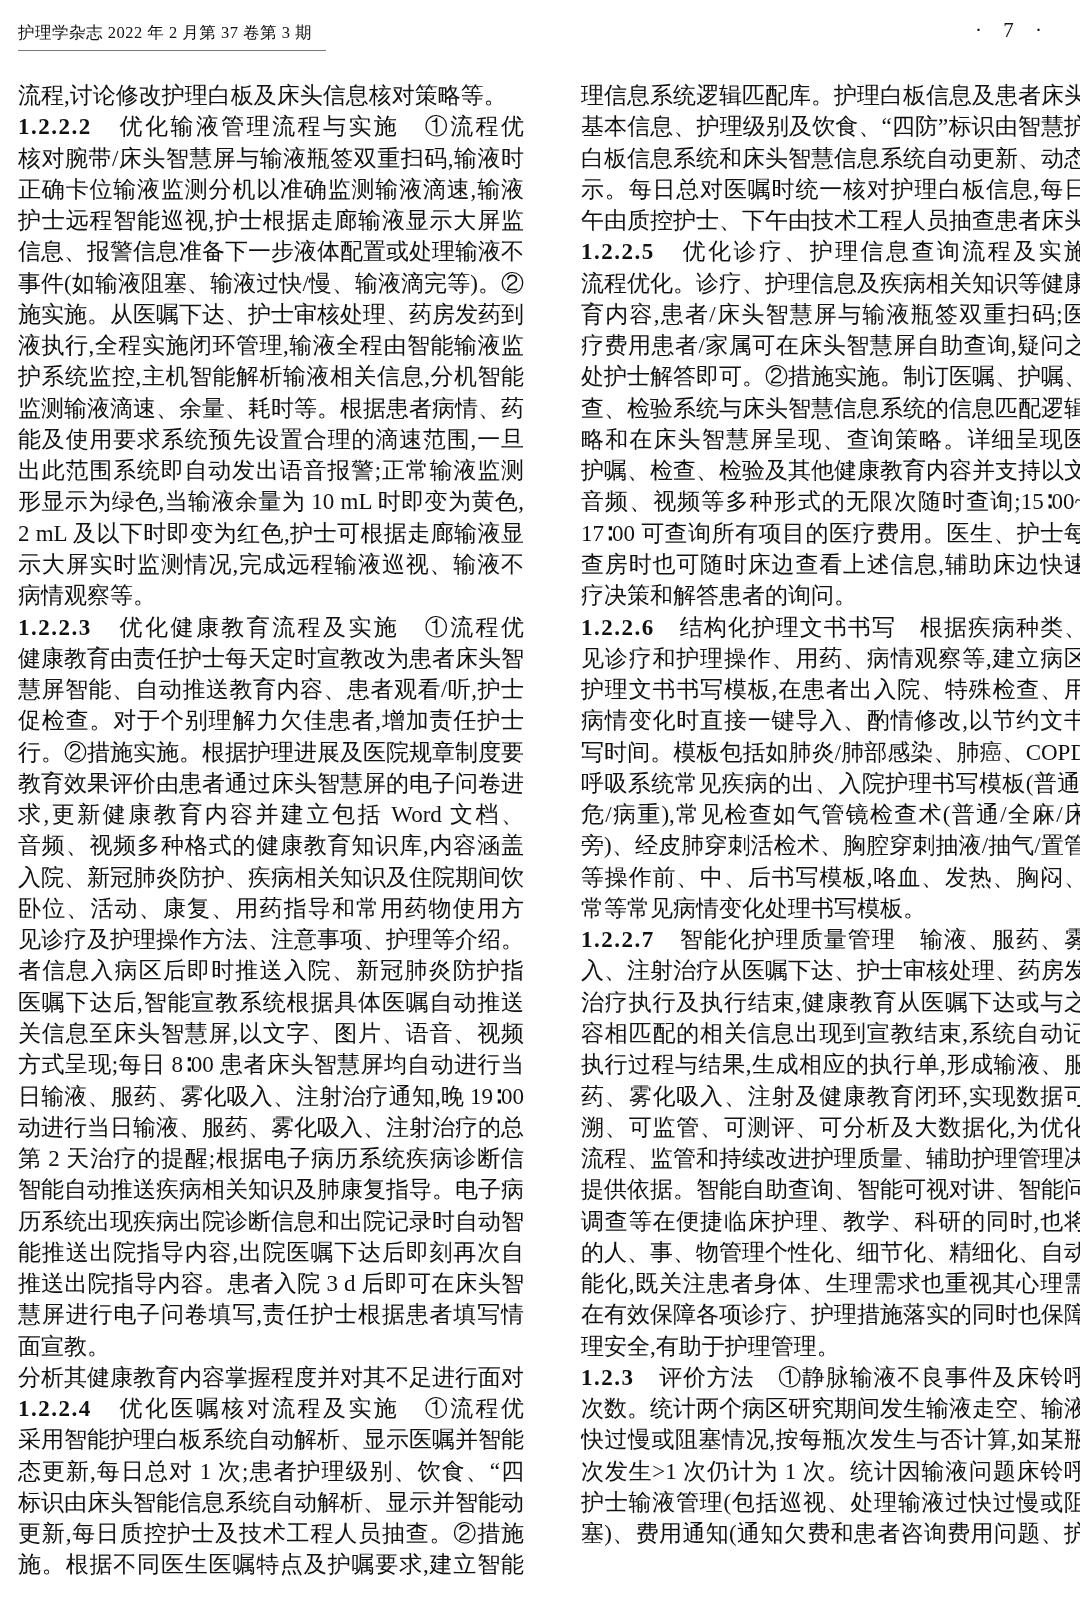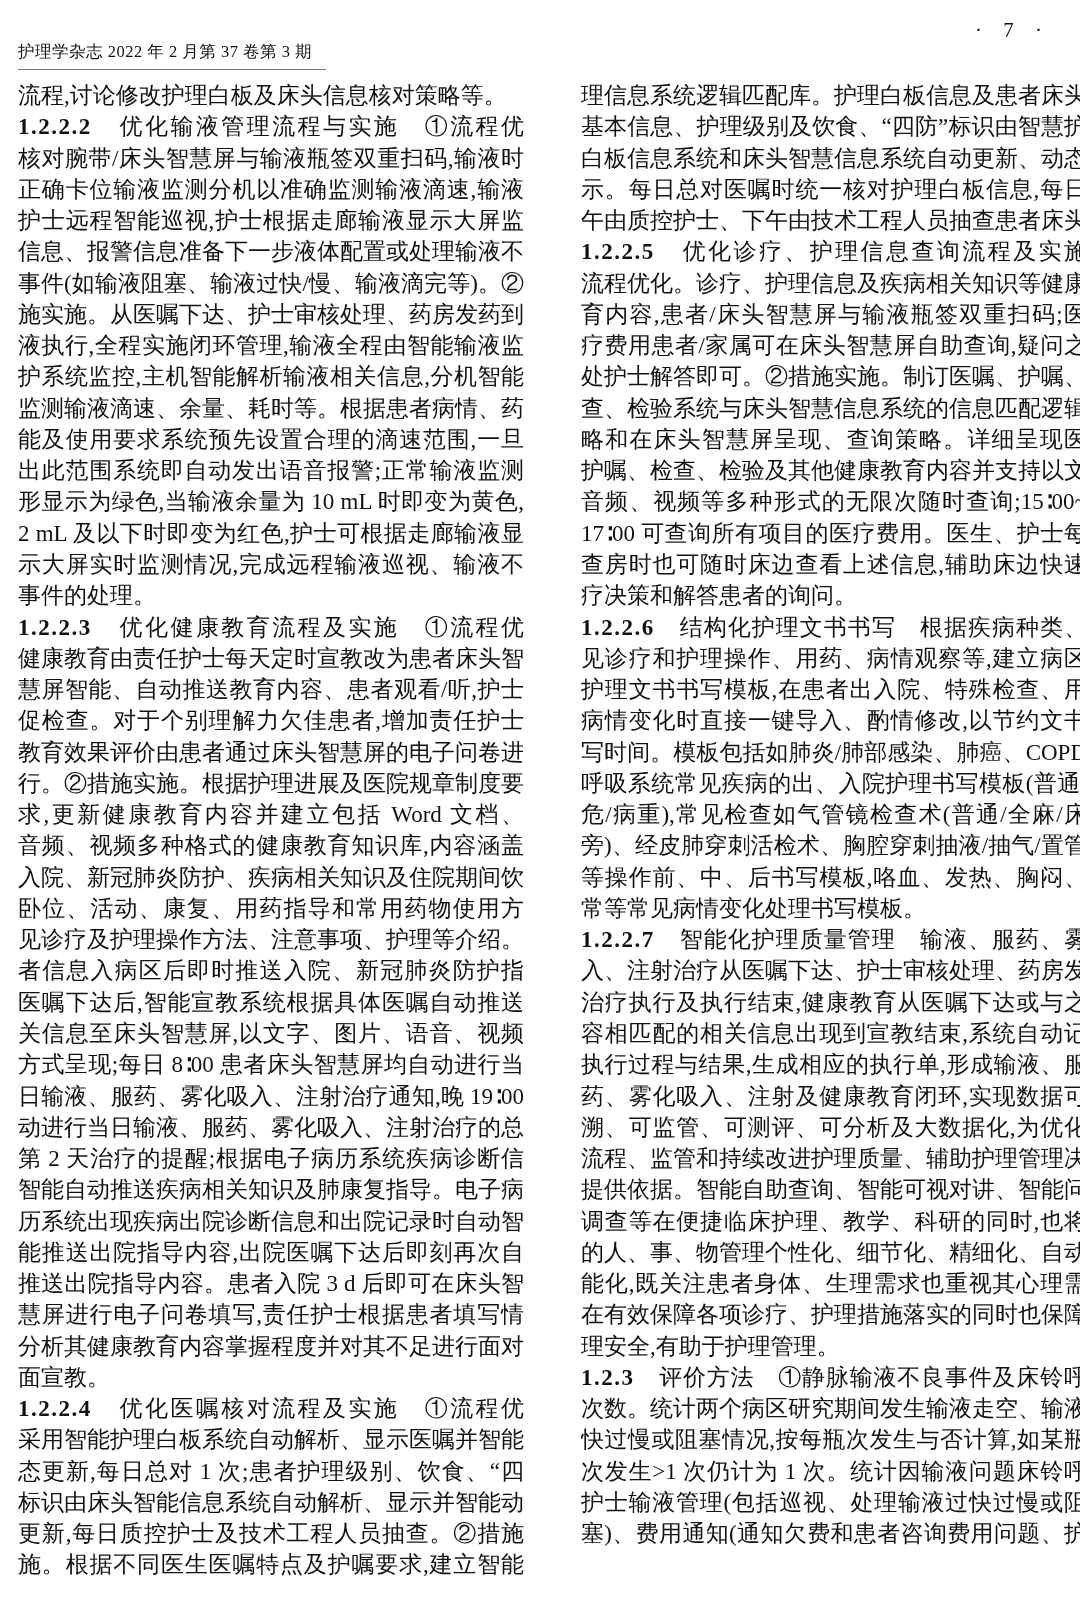--- a/index.html
+++ b/index.html
@@ -8,21 +8,20 @@
     font-family:"Liberation Serif","DejaVu Serif",serif;color:#111;
     overflow:hidden;
   }
   .page{position:absolute;inset:0;}
   
   .running-title{
     position:absolute;left:18px;top:22px;
     font-size:16.5px;letter-spacing:.5px;
     padding:0 14px 6px 0;border-bottom:1.5px solid #777;
     white-space:nowrap;
-    margin-top:19px;
   }
   .page-num{
     position:absolute;right:36px;top:18px;
     font-size:21px;word-spacing:12px;letter-spacing:2px;
     white-space:nowrap;
   }
   
   .col{position:absolute;top:80px;width:506px;}
   .col-left{left:18px;}
   .col-right{left:557px;margin-left:24px;}
@@ -51,46 +50,46 @@
       <div class="line">事件(如输液阻塞、输液过快/慢、输液滴完等)。②措</div>
       <div class="line">施实施。从医嘱下达、护士审核处理、药房发药到输</div>
       <div class="line">液执行,全程实施闭环管理,输液全程由智能输液监</div>
       <div class="line">护系统监控,主机智能解析输液相关信息,分机智能</div>
       <div class="line">监测输液滴速、余量、耗时等。根据患者病情、药物性</div>
       <div class="line">能及使用要求系统预先设置合理的滴速范围,一旦超</div>
       <div class="line">出此范围系统即自动发出语音报警;正常输液监测图</div>
       <div class="line">形显示为绿色,当输液余量为 10 mL 时即变为黄色,</div>
       <div class="line">2 mL 及以下时即变为红色,护士可根据走廊输液显</div>
       <div class="line">示大屏实时监测情况,完成远程输液巡视、输液不良</div>
-      <div class="line e">事件的处理。</div>
+      <div class="line e">病情观察等。</div>
       <div class="line"><b>1.2.2.3</b>　优化健康教育流程及实施　①流程优化。</div>
       <div class="line">健康教育由责任护士每天定时宣教改为患者床头智</div>
       <div class="line">慧屏智能、自动推送教育内容、患者观看/听,护士督</div>
       <div class="line">促检查。对于个别理解力欠佳患者,增加责任护士床</div>
+      <div class="line">行。②措施实施。根据护理进展及医院规章制度要</div>
       <div class="line">教育效果评价由患者通过床头智慧屏的电子问卷进</div>
-      <div class="line">行。②措施实施。根据护理进展及医院规章制度要</div>
       <div class="line">求,更新健康教育内容并建立包括 Word 文档、PPT、</div>
       <div class="line">音频、视频多种格式的健康教育知识库,内容涵盖出</div>
       <div class="line">入院、新冠肺炎防护、疾病相关知识及住院期间饮食、</div>
       <div class="line">卧位、活动、康复、用药指导和常用药物使用方法、常</div>
       <div class="line">见诊疗及护理操作方法、注意事项、护理等介绍。患</div>
       <div class="line">者信息入病区后即时推送入院、新冠肺炎防护指导;</div>
       <div class="line">医嘱下达后,智能宣教系统根据具体医嘱自动推送相</div>
       <div class="line">关信息至床头智慧屏,以文字、图片、语音、视频多种</div>
       <div class="line">方式呈现;每日 8∶00 患者床头智慧屏均自动进行当</div>
       <div class="line">日输液、服药、雾化吸入、注射治疗通知,晚 19∶00 自</div>
       <div class="line">动进行当日输液、服药、雾化吸入、注射治疗的总结和</div>
       <div class="line">第 2 天治疗的提醒;根据电子病历系统疾病诊断信息</div>
       <div class="line">智能自动推送疾病相关知识及肺康复指导。电子病</div>
       <div class="line">历系统出现疾病出院诊断信息和出院记录时自动智</div>
       <div class="line">能推送出院指导内容,出院医嘱下达后即刻再次自动</div>
       <div class="line">推送出院指导内容。患者入院 3 d 后即可在床头智</div>
       <div class="line">慧屏进行电子问卷填写,责任护士根据患者填写情况</div>
+      <div class="line e">面宣教。</div>
       <div class="line">分析其健康教育内容掌握程度并对其不足进行面对</div>
-      <div class="line e">面宣教。</div>
       <div class="line"><b>1.2.2.4</b>　优化医嘱核对流程及实施　①流程优化。</div>
       <div class="line">采用智能护理白板系统自动解析、显示医嘱并智能动</div>
       <div class="line">态更新,每日总对 1 次;患者护理级别、饮食、“四防”</div>
       <div class="line">标识由床头智能信息系统自动解析、显示并智能动态</div>
       <div class="line">更新,每日质控护士及技术工程人员抽查。②措施实</div>
       <div class="line">施。根据不同医生医嘱特点及护嘱要求,建立智能护</div>
     </div>
 
   <div class="col col-right">
       <div class="line">理信息系统逻辑匹配库。护理白板信息及患者床头</div>

